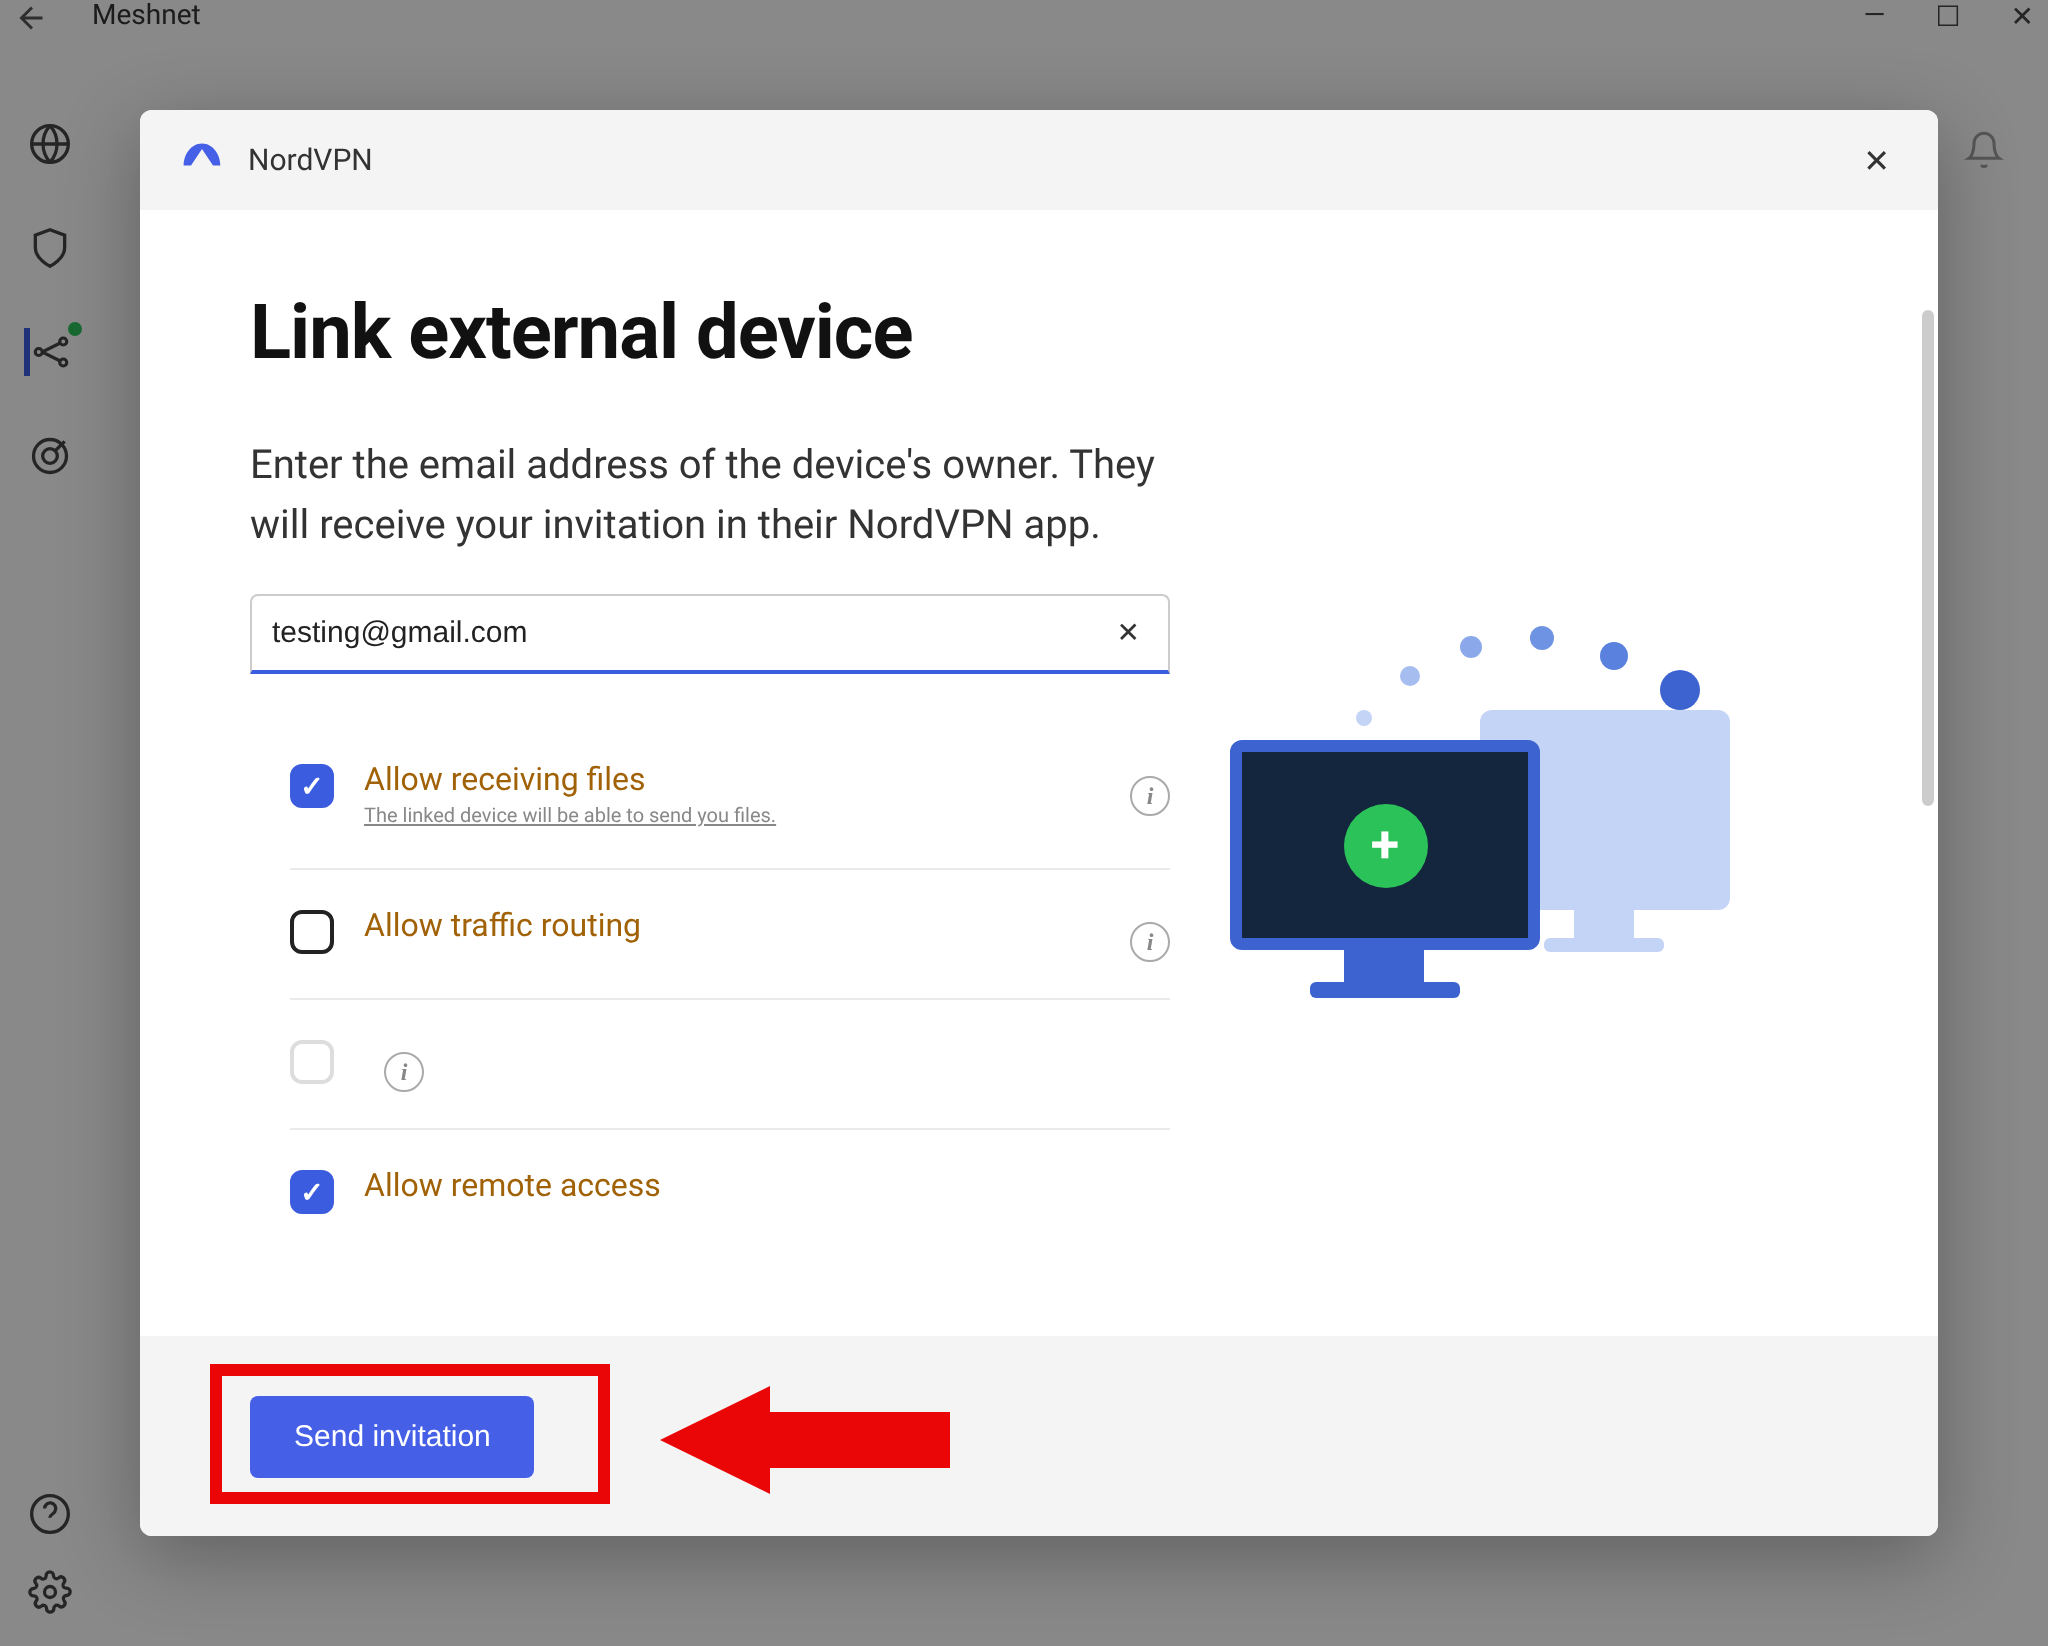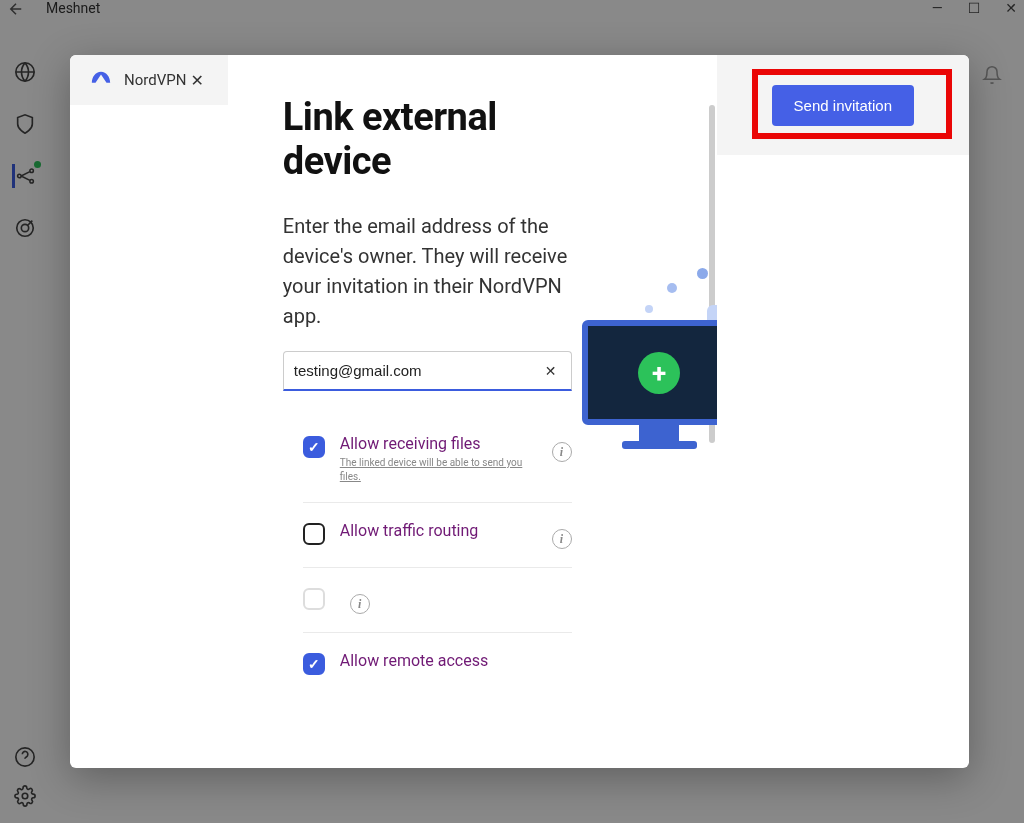--- a/index.html
+++ b/index.html
@@ -58,21 +58,21 @@
     .modal {
       position: absolute;
       left: 70px;
       top: 55px;
       right: 55px;
       bottom: 55px;
       background: #fff;
       border-radius: 6px;
       box-shadow: 0 10px 40px rgba(0,0,0,0.3);
       display: flex;
-      flex-direction: row;
+      flex-direction: column;
       overflow: hidden;
     }
     .modal-header {
       height: 50px;
       background: #f4f4f4;
       display: flex;
       align-items: center;
       padding: 0 20px;
     }
     .modal-logo {
@@ -140,21 +140,21 @@
       border: 2px solid #222;
       margin-right: 15px;
       flex-shrink: 0;
       display: flex; align-items:center; justify-content:center;
       margin-top: 2px;
     }
     .chk.checked { background: #3b5cde; border-color: #3b5cde; }
     .chk.checked::after { content: '✓'; color: #fff; font-size: 14px; font-weight: bold; }
     .chk.disabled { border-color: #ddd; }
     .opt-text { flex: 1; }
-    .opt-title { font-size: 16px; color: #701a75; margin-bottom: 3px; }
+    .opt-title { font-size: 16px; color: #a16207; margin-bottom: 3px; }
     .opt-desc { font-size: 10px; color: #888; line-height: 1.4; text-decoration: underline; }
     .opt-info {
       width: 20px; height: 20px; border: 1.5px solid #aaa; border-radius: 50%;
       display:flex; align-items:center; justify-content:center;
       font-style: italic; font-size: 12px; color: #888; font-weight: bold;
       margin-left: 10px; flex-shrink: 0; margin-top: 8px;
       font-family: Georgia, serif;
     }
     .option.disabled .opt-title { color: #bbb; }
     .option.disabled .opt-desc { color: #bbb; }

